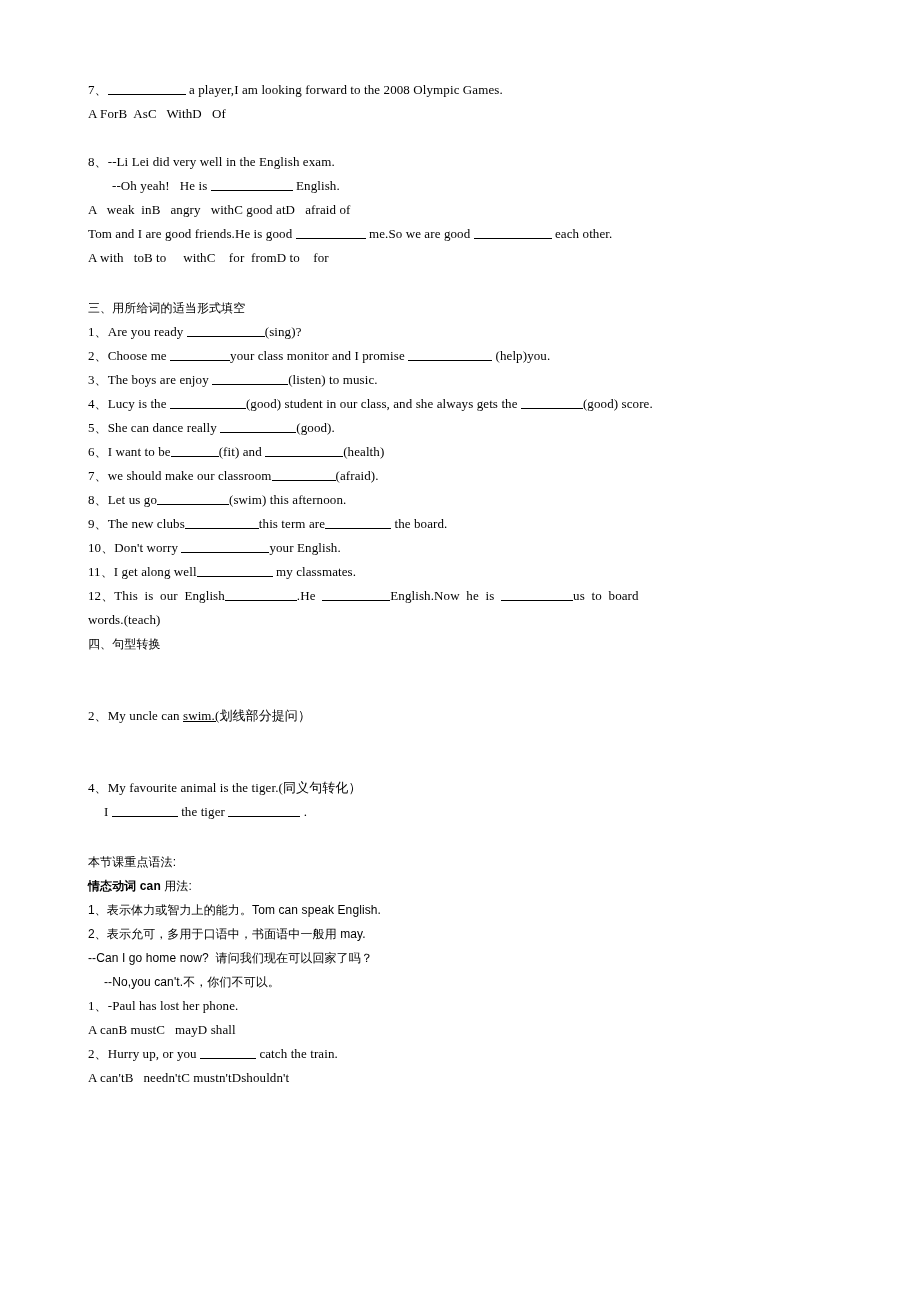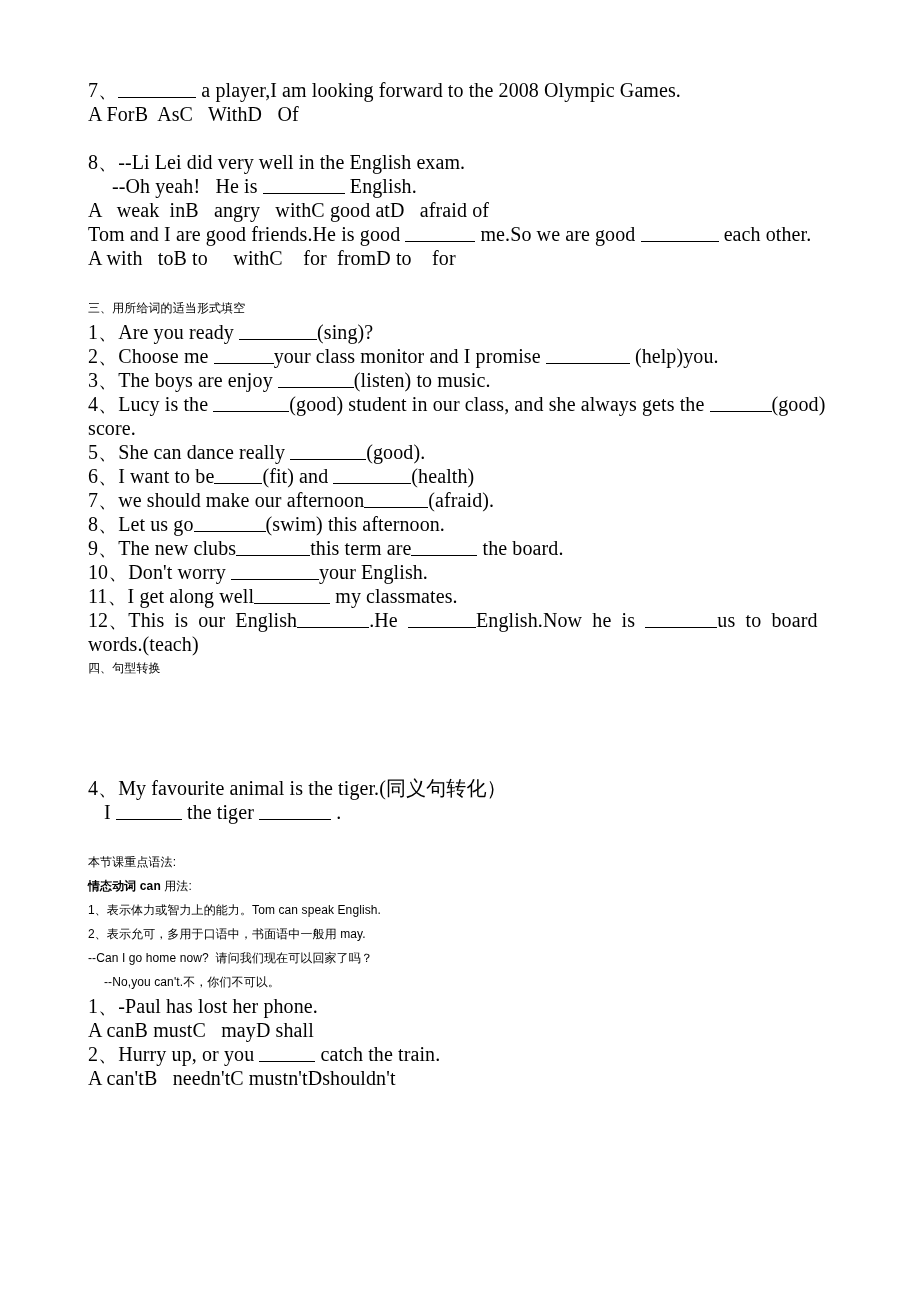--- a/index.html
+++ b/index.html
@@ -22,21 +22,21 @@
     height: 1302px;
     background: #fff;
   }
   .body-col {
     position: absolute;
     left: 88px;
     top: 78px;
     width: 752px;
   }
   .ln {
-    font-size: 20px;
+    font-size: 13px;
     line-height: 24px;
     white-space: pre-wrap;
     letter-spacing: 0.1px;
   }
   .gap {
     height: 24px;
   }
   .gap-l { height: 48px; }
   .gap-xl { height: 26px; }
   .u {
@@ -84,38 +84,39 @@
     <div class="ln"><span>2、</span><span>Choose me </span><span class="blank" style="width:60px"></span><span>your class monitor and I promise </span><span class="blank" style="width:84px"></span><span> (help)you.</span></div>
 
     <div class="ln"><span>3、</span><span>The boys are enjoy </span><span class="blank" style="width:76px"></span><span>(listen) to music.</span></div>
 
     <div class="ln"><span>4、</span><span>Lucy is the </span><span class="blank" style="width:76px"></span><span>(good) student in our class, and she always gets the </span><span class="blank" style="width:62px"></span><span>(good) score.</span></div>
 
     <div class="ln"><span>5、</span><span>She can dance really </span><span class="blank" style="width:76px"></span><span>(good).</span></div>
 
     <div class="ln"><span>6、</span><span>I want to be</span><span class="blank" style="width:48px"></span><span>(fit) and </span><span class="blank" style="width:78px"></span><span>(health)</span></div>
 
-    <div class="ln"><span>7、</span><span>we should make our afternoon</span><span class="blank" style="width:64px"></span><span>(afraid).</span></div>
+    <div class="ln"><span>7、</span><span>we should make our classroom</span><span class="blank" style="width:64px"></span><span>(afraid).</span></div>
 
     <div class="ln"><span>8、</span><span>Let us go</span><span class="blank" style="width:72px"></span><span>(swim) this afternoon.</span></div>
 
     <div class="ln"><span>9、</span><span>The new clubs</span><span class="blank" style="width:74px"></span><span>this term are</span><span class="blank" style="width:66px"></span><span> the board.</span></div>
 
     <div class="ln"><span>10、</span><span>Don't worry </span><span class="blank" style="width:88px"></span><span>your English.</span></div>
 
     <div class="ln"><span>11、</span><span>I get along well</span><span class="blank" style="width:76px"></span><span> my classmates.</span></div>
 
     <div class="ln"><span>12、</span><span>This  is  our  English</span><span class="blank" style="width:72px"></span><span>.He  </span><span class="blank" style="width:68px"></span><span>English.Now  he  is  </span><span class="blank" style="width:72px"></span><span>us  to  board</span></div>
     <div class="ln">words.(teach)</div>
 
     <div class="ln cn">四、句型转换</div>
 
 
     <div class="gap-l"></div>
 
+    <div class="ln"><span>2、</span><span>My uncle can </span><span class="u">swim.(</span><span>划线部分提问）</span></div>
 
     <div class="gap"></div>
 
 
     <div class="gap"></div>
 
     <div class="ln"><span>4、</span><span>My favourite animal is the tiger.(同义句转化）</span></div>
     <div class="ln ind2"><span>I </span><span class="blank" style="width:66px"></span><span> the tiger </span><span class="blank" style="width:72px"></span><span> .</span></div>
 
     <div class="gap-xl"></div>

